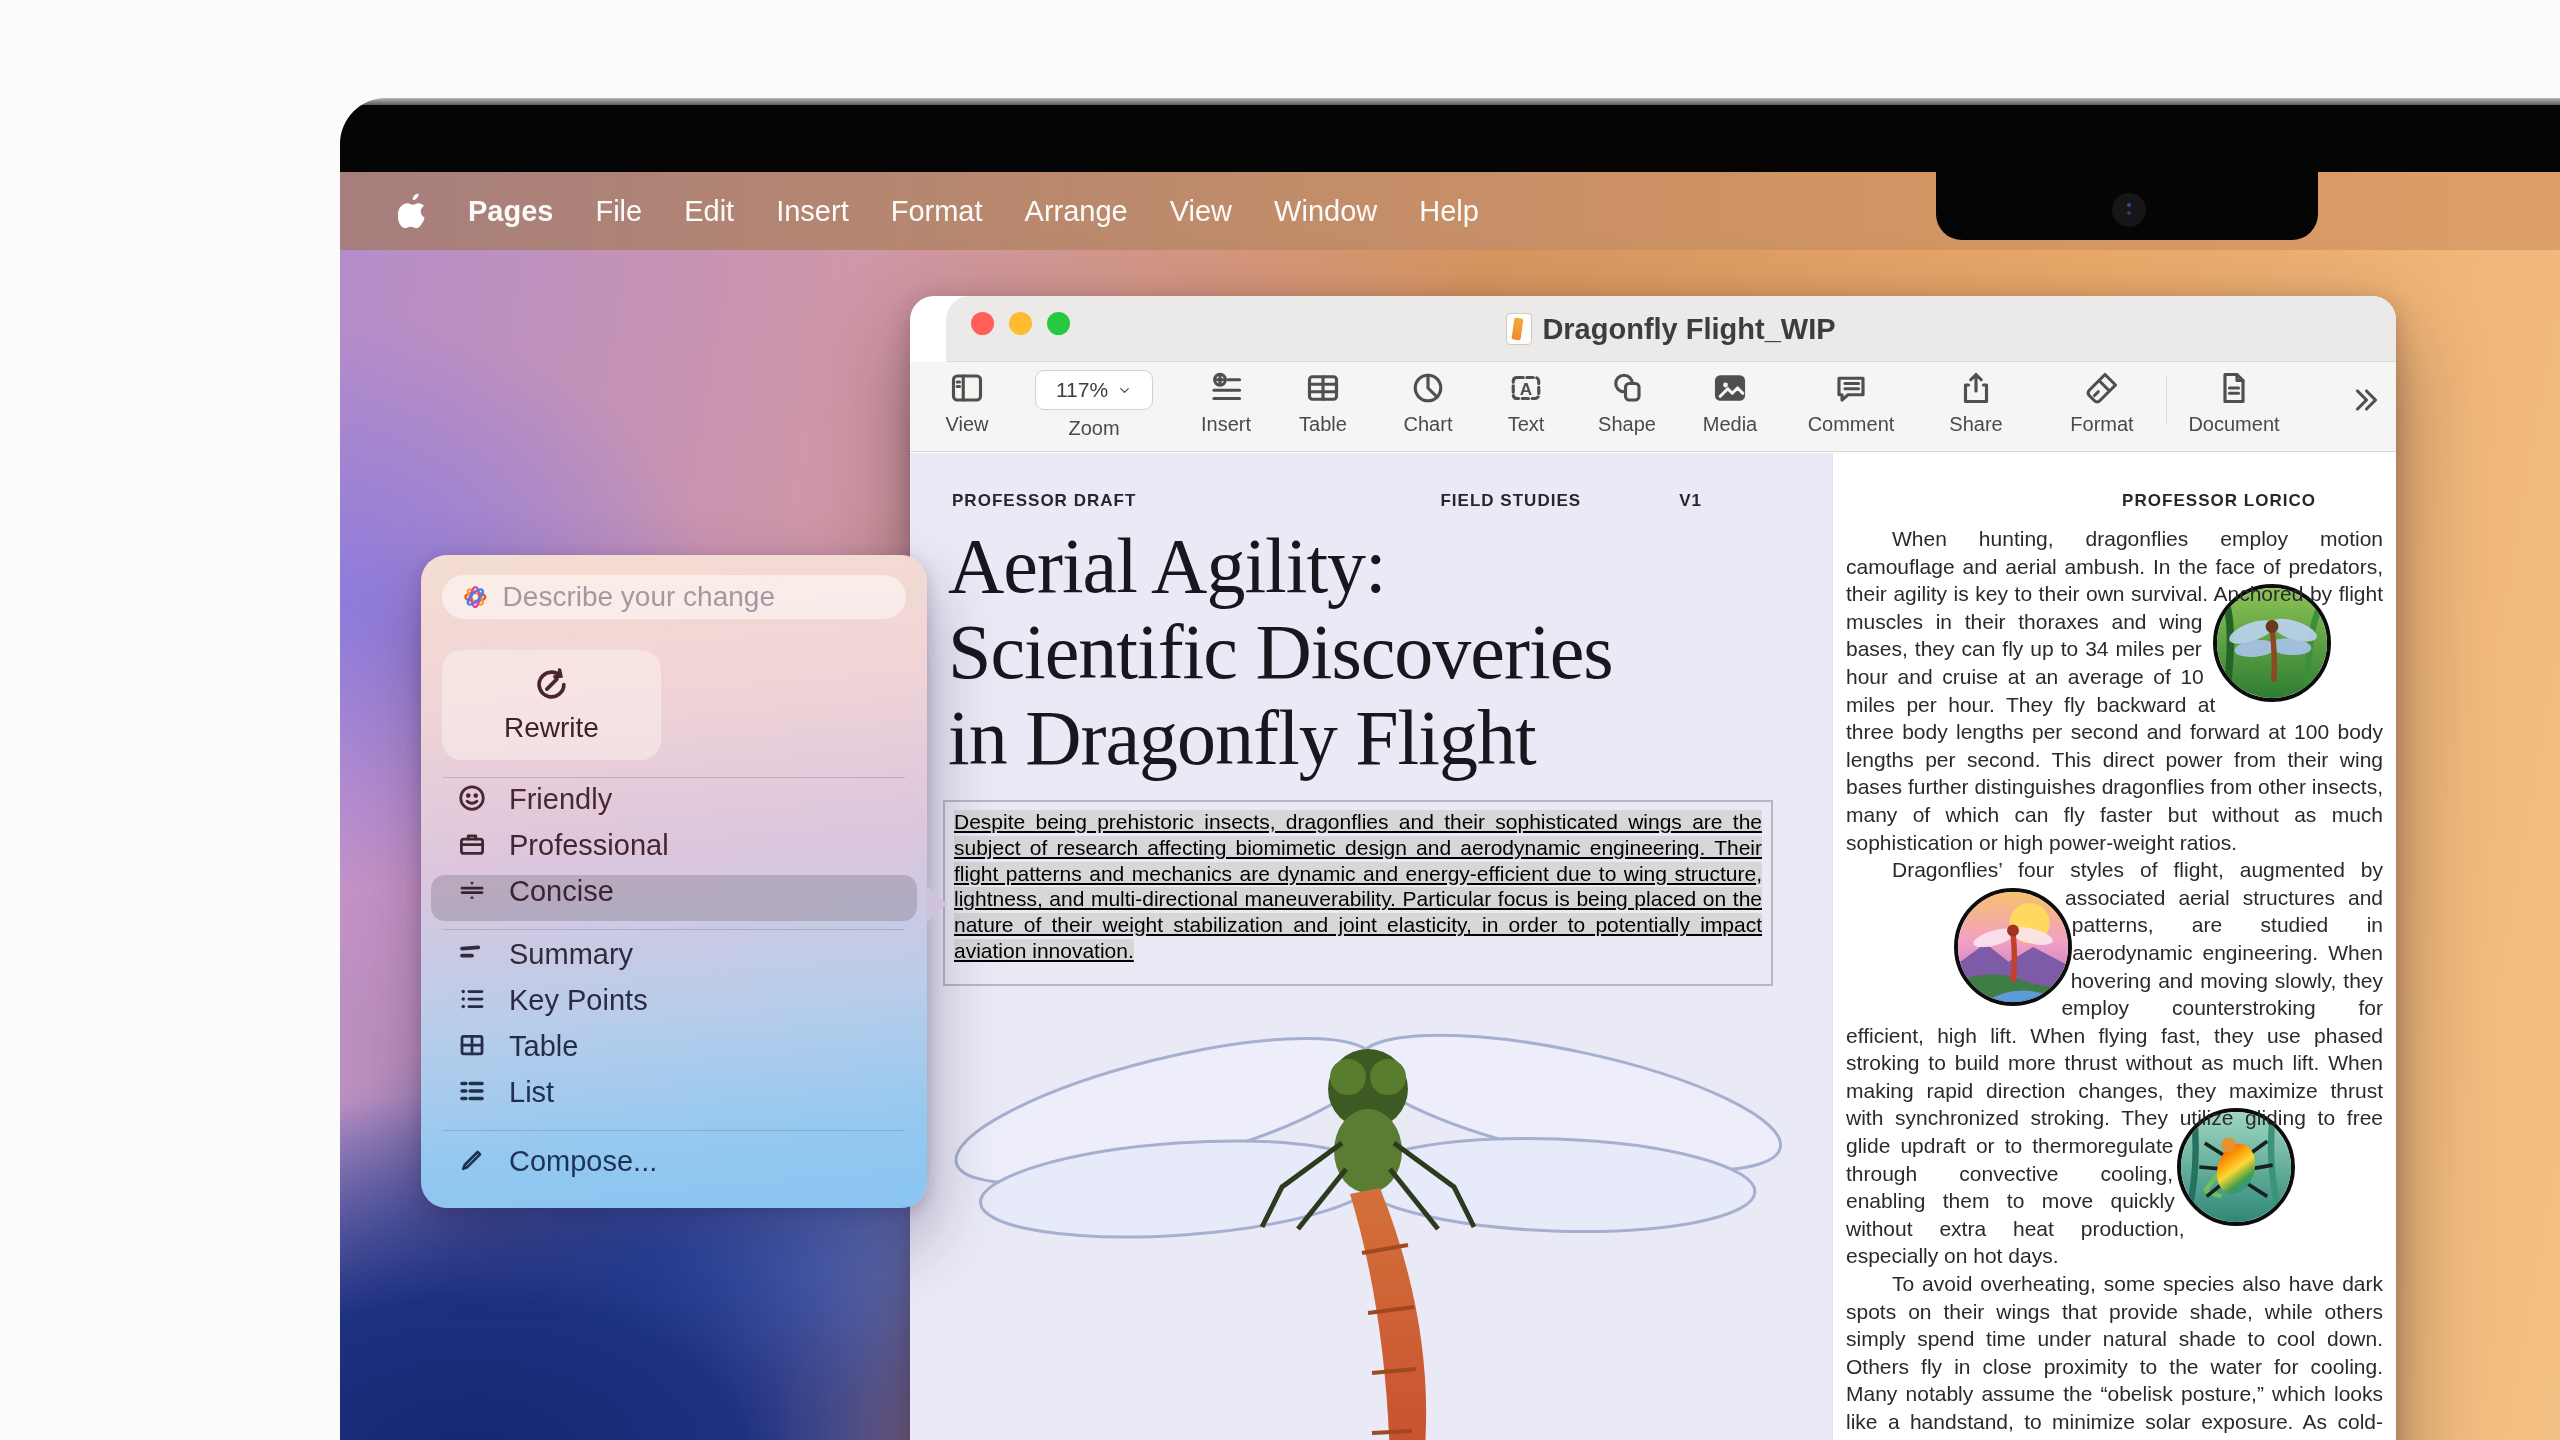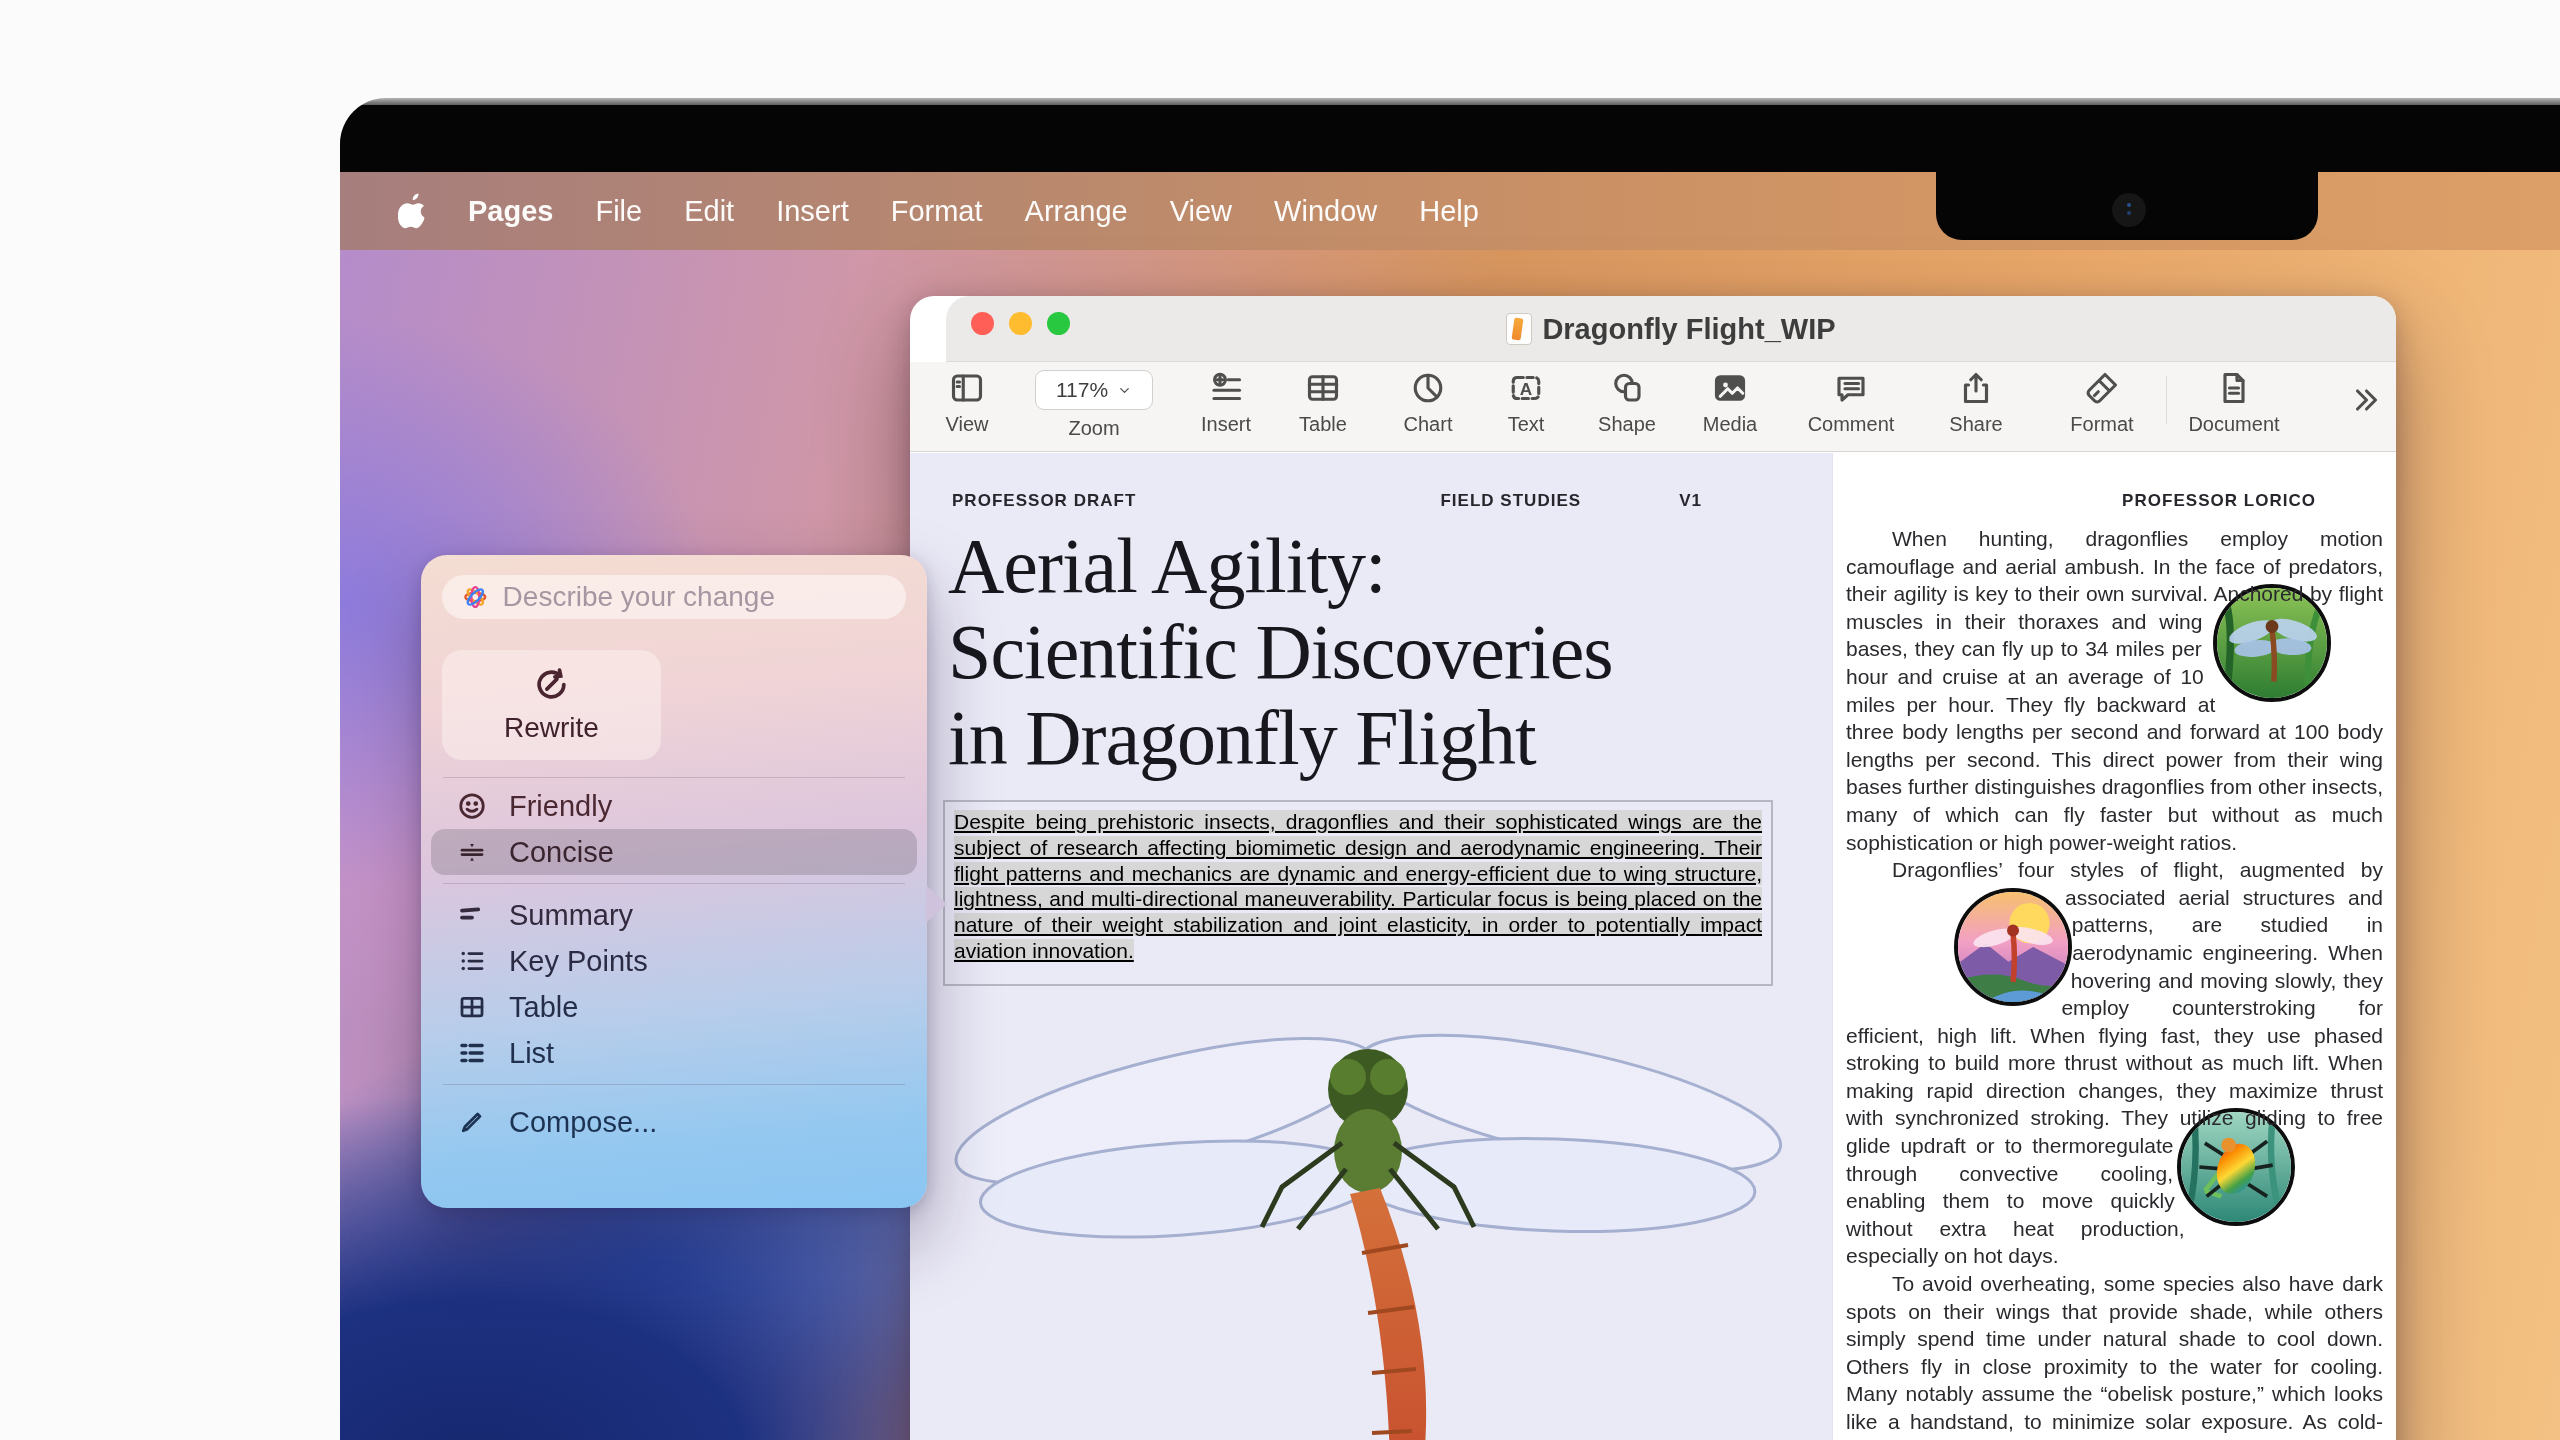--- a/index.html
+++ b/index.html
@@ -105,21 +105,21 @@
   .ai-input input { border:none; outline:none; background:transparent; font-size:28px; width:100%;
     color:#5d4a55; font-family:"Liberation Sans",sans-serif; }
   .ai-input input::placeholder { color:#a596a2; }
   .wt-btns { position:absolute; left:21px; top:95px; width:464px; display:flex; gap:25px; }
   .wt-btn { width:219px; height:110px; border-radius:20px; background:rgba(255,246,243,.45);
     display:flex; flex-direction:column; align-items:center; justify-content:center; gap:9px;
     color:#40222c; font-size:28px; }
   .wt-btn svg { width:37px; height:37px; stroke:#4a2530; fill:none; stroke-width:2.4; stroke-linecap:round; }
   .wt-div { position:absolute; left:22px; width:462px; height:1px; background:rgba(70,40,50,.18); }
   .wt-list { position:absolute; left:10px; top:228px; width:486px; }
-  .wt-item { height:46px; display:flex; align-items:center; gap:22px; padding-left:26px;
+  .wt-item { height:46px; display:flex; align-items:flex-start; gap:22px; padding-left:26px;
     font-size:29px; font-weight:500; border-radius:14px; }
   .wt-item svg { width:30px; height:30px; fill:none; stroke-width:2.2; stroke-linecap:round; stroke-linejoin:round; }
   .wt-item.sel { background:rgba(118,108,124,.33); }
   .gap8{height:8px;} .gap14{height:14px;}
   .i-frnd{color:#4a2831}.i-prof{color:#43262f}.i-conc{color:#3a2430}.i-summ{color:#332a3e}
   .i-keyp{color:#2c2b44}.i-tabl{color:#252d49}.i-list{color:#20304d}.i-comp{color:#1d3354}
   .wt-item svg{stroke:currentColor}
 </style>
 </head>
 <body>
@@ -440,20 +440,28 @@
     <div class="wt-list">
       <div class="wt-item i-frnd">
         <svg viewBox="0 0 24 24">
             <circle cx="12" cy="12" r="9"></circle>
             <circle cx="9" cy="10" r="0.8" fill="currentColor"></circle>
             <circle cx="15" cy="10" r="0.8" fill="currentColor"></circle>
             <path d="M8 14.5q4 3.4 8 0"></path>
           </svg>
         <span>Friendly</span>
         </div>
+      <div class="wt-item i-prof">
+        <svg viewBox="0 0 24 24">
+            <rect x="3.5" y="8" width="17" height="11.5" rx="2"></rect>
+            <path d="M9 8V5.5h6V8"></path>
+            <path d="M3.5 12.5h17"></path>
+          </svg>
+        <span>Professional</span>
+        </div>
       <div class="wt-item sel i-conc">
         <svg viewBox="0 0 24 24">
             <line x1="4" y1="10.5" x2="20" y2="10.5"></line>
             <line x1="4" y1="14" x2="20" y2="14"></line>
             <path d="M10.5 5.5h3l-1.5 2.6z" fill="currentColor" stroke="none"></path>
             <path d="M10.5 19h3l-1.5-2.6z" fill="currentColor" stroke="none"></path>
           </svg>
         <span>Concise</span>
         </div>
       <div class="gap8"></div>

